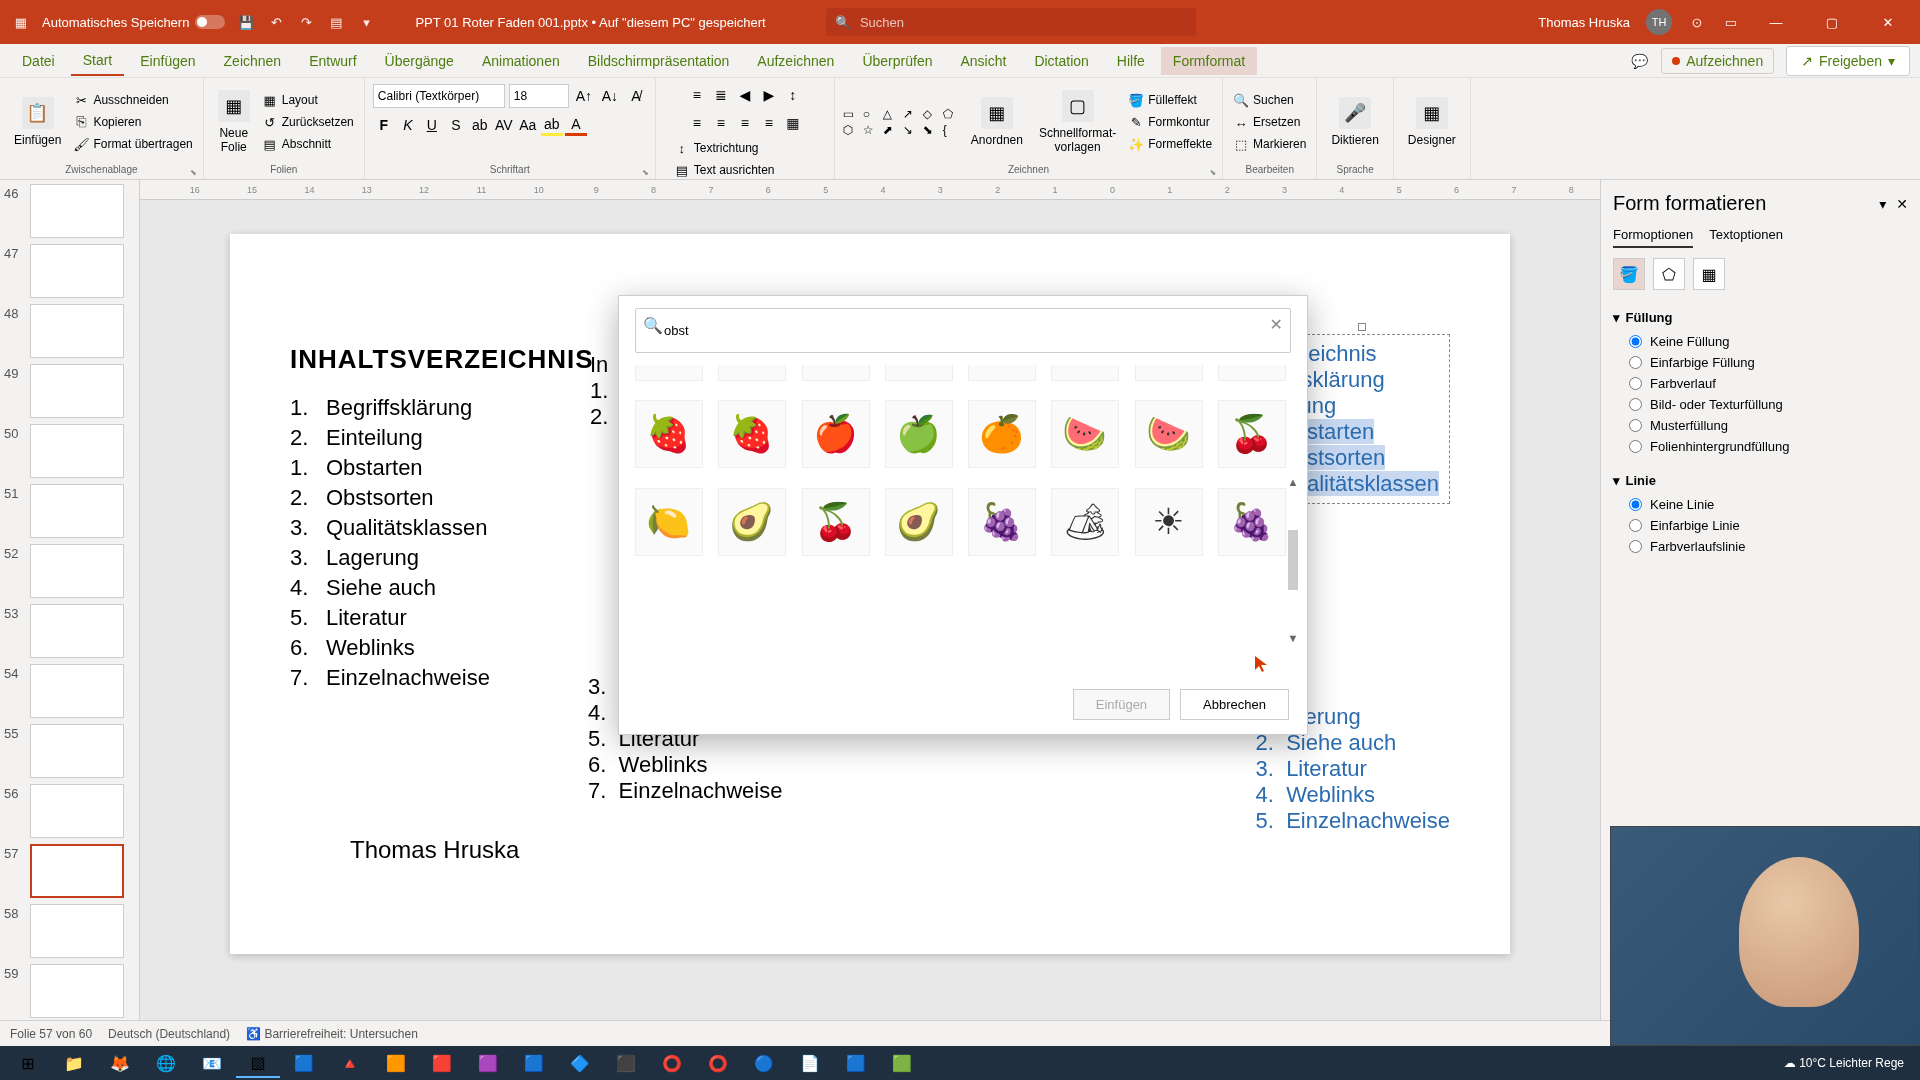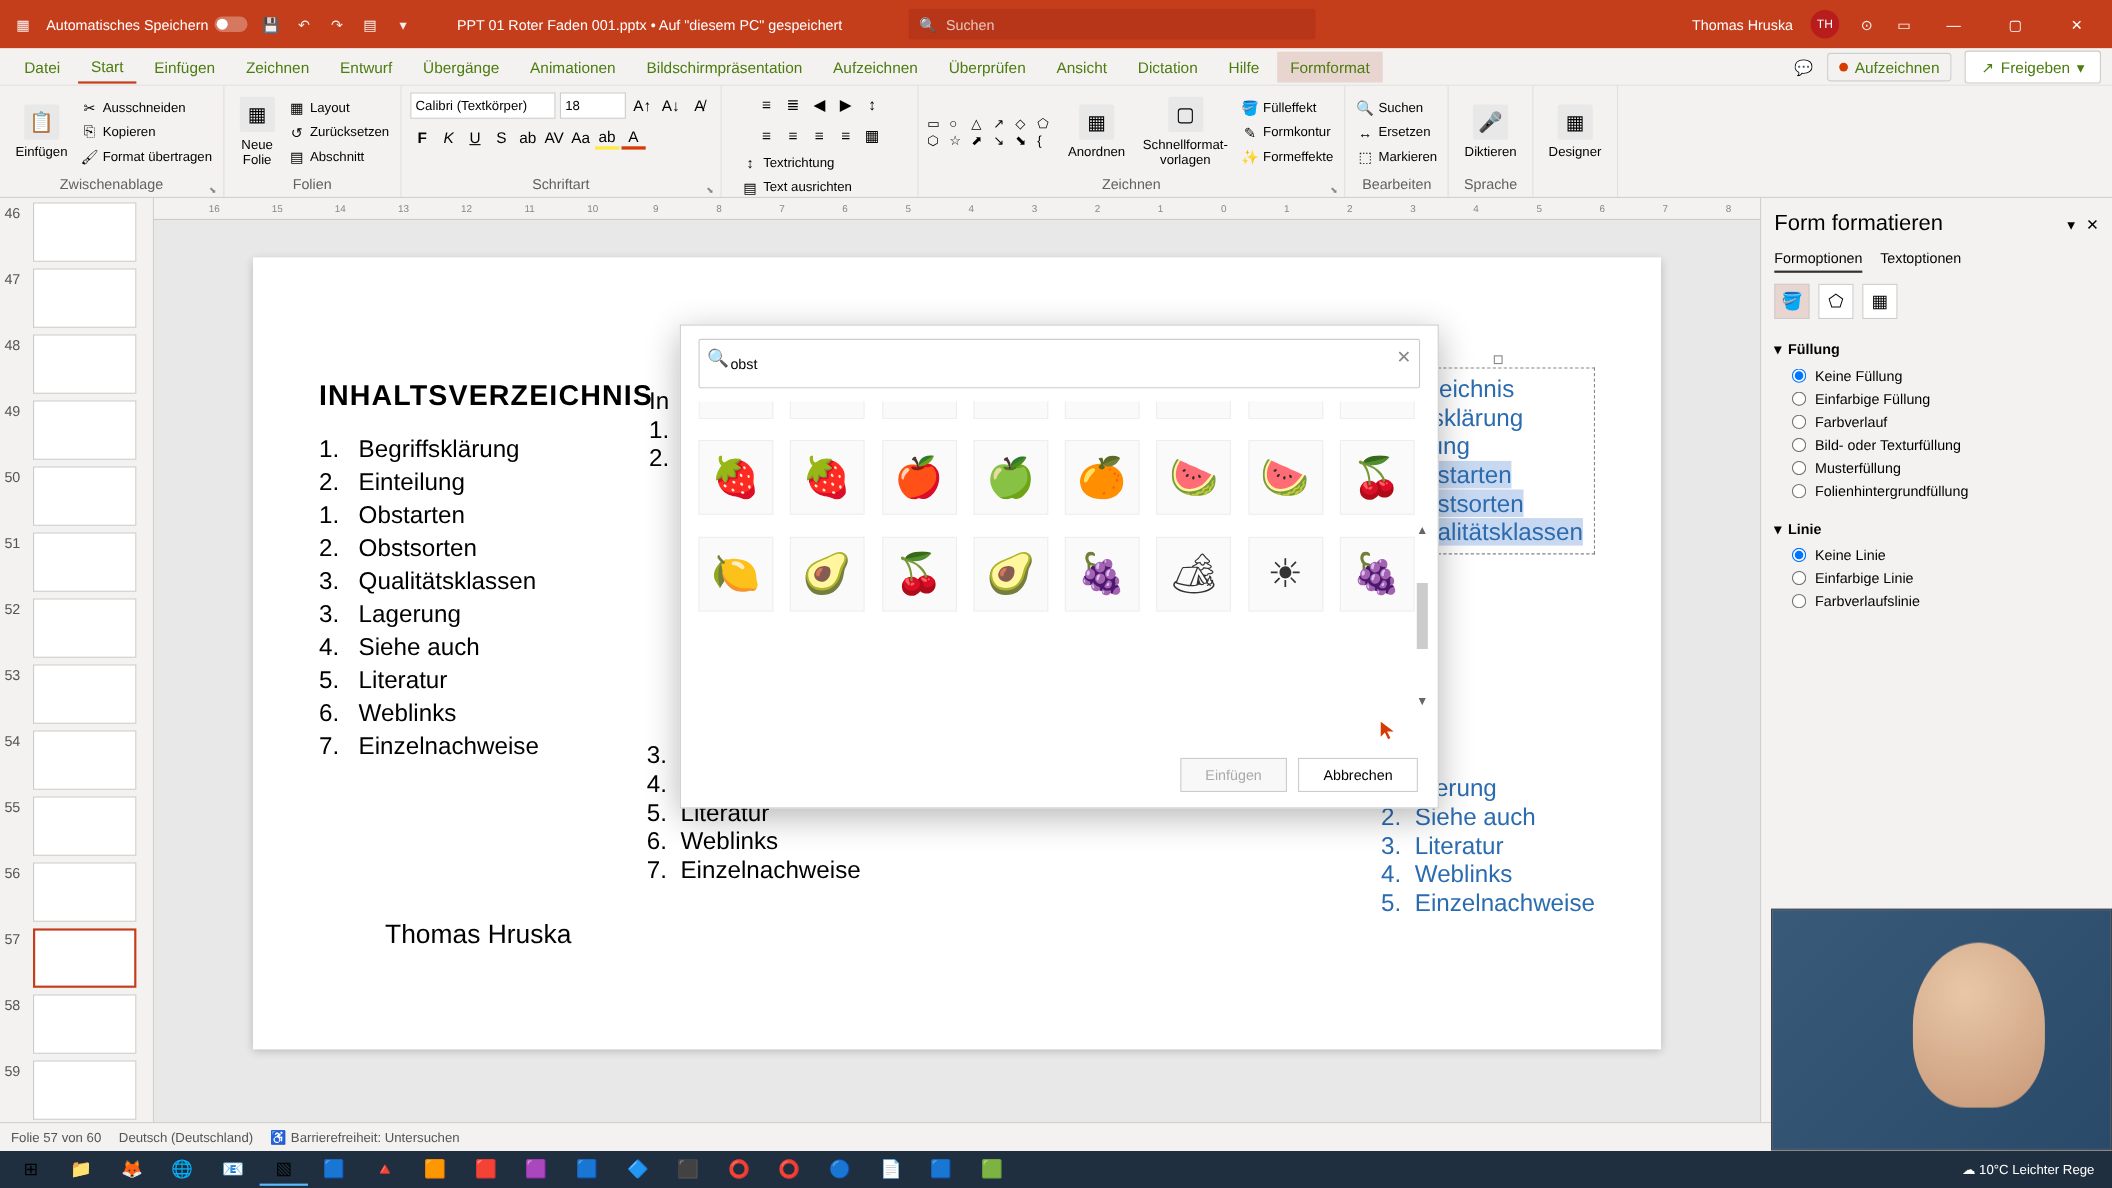--- a/index.html
+++ b/index.html
@@ -8,34 +8,34 @@
 .tb-left{display:flex;align-items:center;gap:12px}
 .tb-autosave{display:flex;align-items:center;gap:6px}
 .tb-toggle{width:30px;height:14px;background:rgba(255,255,255,.3);border-radius:8px;position:relative}
 .tb-toggle::after{content:'';position:absolute;width:10px;height:10px;background:#fff;border-radius:50%;top:2px;left:2px}
 .tb-icon{width:18px;height:18px;display:flex;align-items:center;justify-content:center;opacity:.9}
 .tb-filename{margin-left:40px;font-size:13px}
 .tb-search{margin-left:60px;width:370px;height:28px;background:#b73619;border-radius:3px;display:flex;align-items:center;padding:0 10px;gap:8px}
 .tb-search input{background:transparent;border:none;color:#fff;flex:1;outline:none;font-size:13px}
 .tb-search input::placeholder{color:rgba(255,255,255,.7)}
 .tb-right{margin-left:auto;display:flex;align-items:center;gap:16px}
-.tb-avatar{width:26px;height:26px;background:#b91c1c;border-radius:50%;display:flex;align-items:center;justify-content:center;font-size:11px}
+.tb-avatar{width:26px;height:26px;background:#737373;border-radius:50%;display:flex;align-items:center;justify-content:center;font-size:11px}
 .winbtn{width:40px;height:30px;display:flex;align-items:center;justify-content:center}
 .menubar{height:34px;background:#f3f2f1;display:flex;align-items:center;padding:0 10px;font-size:14px;color:#4d7c0f;gap:4px;border-bottom:1px solid #e1dfdd}
 .menu-item{padding:6px 12px;cursor:pointer}
 .menu-item.active{border-bottom:2px solid #c43e1c}
 .menu-item.context{background:#e8d5d0}
 .menu-right{margin-left:auto;display:flex;align-items:center;gap:12px}
 .record-btn{display:flex;align-items:center;gap:6px;padding:4px 10px;border:1px solid #d0d0d0;border-radius:3px}
 .record-dot{width:8px;height:8px;background:#d83b01;border-radius:50%}
 .share-btn{padding:6px 14px;background:#fff;border:1px solid #ccc;border-radius:3px;display:flex;align-items:center;gap:6px}
 .ribbon{height:102px;background:#f3f2f1;display:flex;border-bottom:1px solid #d0d0d0;font-size:12px}
 .ribbon-group{border-right:1px solid #e1dfdd;padding:2px 8px;display:flex;flex-direction:column;justify-content:space-between;height:100%}
 .rg-content{flex:1;display:flex;align-items:center;gap:4px;padding:4px 0}
-.rg-label{text-align:center;font-size:13px;color:#616161;padding-bottom:2px;position:relative}
+.rg-label{text-align:center;font-size:10px;color:#616161;padding-bottom:2px;position:relative}
 .rg-label.exp::after{content:'⬊';position:absolute;right:-2px;bottom:0;font-size:8px;color:#888}
 .big-btn{display:flex;flex-direction:column;align-items:center;justify-content:center;gap:4px;padding:4px 6px;font-size:12px;text-align:center}
 .big-btn .ico{width:32px;height:32px;background:#e8e8e8;border-radius:2px;display:flex;align-items:center;justify-content:center;font-size:18px}
 .small-row{display:flex;flex-direction:column;gap:2px;font-size:12px}
 .small-row>div{display:flex;align-items:center;gap:4px;padding:2px}
 .sico{width:16px;height:16px;display:inline-flex;align-items:center;justify-content:center;font-size:13px}
 .font-combo{width:132px;height:24px;border:1px solid #ccc;background:#fff;padding:0 4px;font-size:12px;display:flex;align-items:center}
 .size-combo{width:60px;height:24px;border:1px solid #ccc;background:#fff;padding:0 4px;font-size:12px;display:flex;align-items:center}
 .fmt-btn{width:22px;height:22px;display:flex;align-items:center;justify-content:center;font-size:14px}
 .main-area{display:flex;height:calc(100% - 180px - 26px)}

